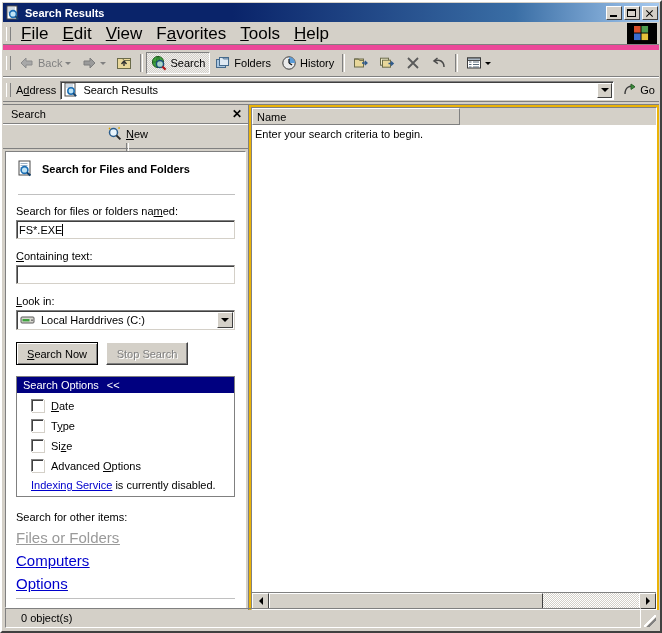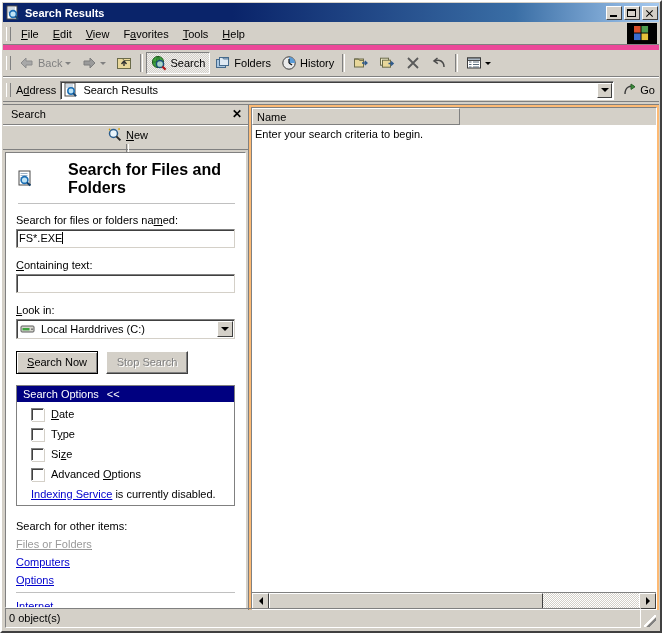--- a/index.html
+++ b/index.html
@@ -76,21 +76,21 @@
   }
   .gripper {
     width: 3px; height: 14px;
     border-left: 1px solid #ffffff;
     border-right: 1px solid #808080;
     margin: 0 3px 0 3px;
     flex: 0 0 auto;
   }
   .menu-item {
     padding: 2px 7px;
-    font-size: 11px;
+    font-size: 17px;
     color: #000;
     white-space: nowrap;
   }
   .brandbox {
     position: absolute;
     right: 2px; top: -1px;
     width: 30px; height: 21px;
     background: #000;
     overflow: hidden;
   }
@@ -246,23 +246,22 @@
     border-right: 1px solid #ffffff;
     border-bottom: 1px solid #ffffff;
     overflow: hidden;
     padding: 0;
     box-sizing: border-box;
     position: relative;
   }
   .sp-content { padding: 8px 10px 0 10px; }
   .sp-heading {
     display: flex; align-items: center;
-    font-weight: bold; font-size: 16px;
-    margin-bottom: 6px;
-    gap: 26px;
+    font-weight: bold; font-size: 11px;
+    margin-bottom: 16px;
   }
   .sp-heading .hicon { width: 18px; height: 18px; margin-right: 8px; position: relative; flex: 0 0 auto; }
   .sp-rule { height: 1px; background: #c0c0c0; margin: 0 0 10px 2px; }
   .field-label { font-size: 11px; margin-bottom: 3px; }
   .txtbox {
     height: 19px;
     background: #ffffff;
     border-top: 1px solid #808080;
     border-left: 1px solid #808080;
     border-right: 1px solid #d4d0c8;
@@ -348,29 +347,29 @@
     border-bottom: 1px solid #ffffff;
     box-shadow: inset 1px 1px 0 #404040, 1px 1px 0 #d4d0c8;
     margin-right: 7px;
     box-sizing: border-box;
     flex: 0 0 auto;
   }
   .idx-row { font-size: 11px; margin-top: 1px; }
   .lnk { color: #0000cc; text-decoration: underline; cursor: pointer; }
   .lnk-dis { color: #9a9a9a; text-decoration: underline; }
   .other-label { font-size: 11px; margin-bottom: 6px; }
-  .other-link { font-size: 11px; margin-bottom: 6px; text-decoration: underline; }
+  .other-link { font-size: 15px; margin-bottom: 6px; text-decoration: underline; }
   .other-rule { height: 1px; background: #c0c0c0; margin: 3px 0 7px 0; }
 
   
   .results-pane {
     flex: 1 1 auto;
     display: flex;
     flex-direction: column;
-    background: #fdba74;
+    background: #eab308;
     padding: 2px 2px 0 2px;
     box-sizing: border-box;
     min-width: 0;
   }
   .res-inner {
     flex: 1 1 auto;
     display: flex;
     flex-direction: column;
     border-top: 1px solid #808080;
     border-left: 1px solid #808080;
@@ -445,21 +444,21 @@
     padding: 0 2px 2px 2px;
   }
   .st-panel {
     flex: 1 1 auto;
     border-top: 1px solid #808080;
     border-left: 1px solid #808080;
     border-right: 1px solid #ffffff;
     border-bottom: 1px solid #ffffff;
     font-size: 11px;
     display: flex; align-items: center;
-    padding-left: 3px;
+    padding-left: 15px;
     box-sizing: border-box;
   }
   .st-grip { width: 16px; position: relative; flex: 0 0 auto; }
   .st-grip::after {
     content: "";
     position: absolute; right: 1px; bottom: 1px;
     width: 12px; height: 12px;
     background:
       linear-gradient(135deg, transparent 45%, #ffffff 45%, #ffffff 58%, transparent 58%),
       linear-gradient(135deg, transparent 62%, #808080 62%, #808080 72%, transparent 72%);

